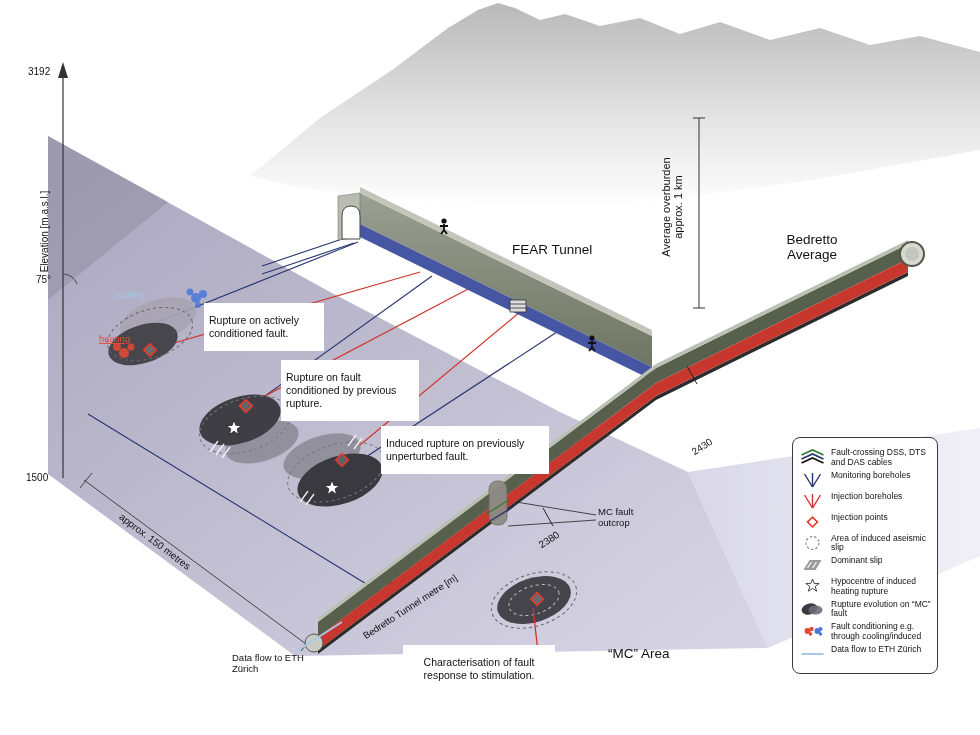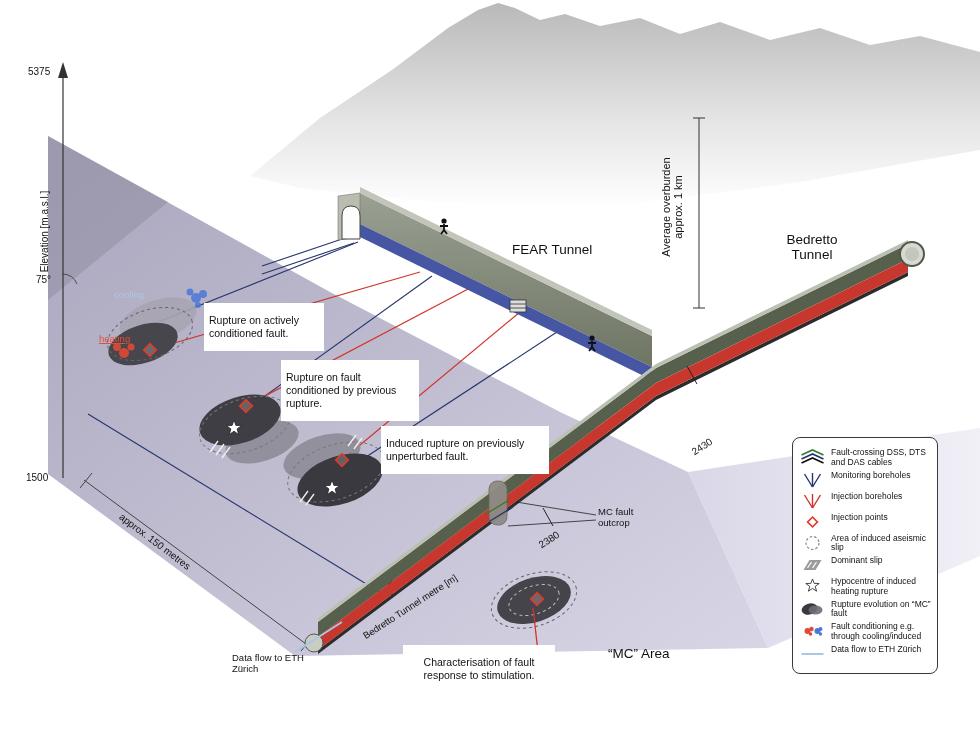--- a/index.html
+++ b/index.html
@@ -183,27 +183,27 @@
     <ellipse cx="534" cy="600" rx="38" ry="22" fill="#44444a" transform="rotate(-18 534 600)"></ellipse>
     <ellipse cx="534" cy="600" rx="26" ry="14" fill="none" stroke="#bbb" stroke-dasharray="3,3" transform="rotate(-18 534 600)"></ellipse>
     <ellipse cx="534" cy="600" rx="44" ry="26" fill="none" stroke="#666" stroke-dasharray="3,3" transform="rotate(-18 534 600)"></ellipse>
     <rect x="-4.5" y="-4.5" width="9" height="9" transform="translate(537,599) rotate(45)" fill="rgba(255,255,255,0.2)" stroke="#e23b2a" stroke-width="1.6"></rect>
     <line x1="538" y1="652" x2="533" y2="608" stroke="#d23428" stroke-width="1.3"></line>
   </g>
 
   <line x1="295" y1="652" x2="342" y2="622" stroke="#a9c7e6" stroke-width="1.8"></line>
 </svg>
 
-<div class="lbl f10" style="left:28px;top:66px;">5375</div>
+<div class="lbl f10" style="left:28px;top:66px;">3192</div>
 <div class="lbl f10" style="left:26px;top:472px;">1500</div>
 <div class="lbl f10 rot-90 ctr" style="left:-26px;top:226px;width:140px;">Elevation [m.a.s.l.]</div>
 <div class="lbl f10" style="left:36px;top:274px;">75°</div>
 
 <div class="lbl f13" style="left:512px;top:242px;">FEAR Tunnel</div>
-<div class="lbl f13 ctr" style="left:768px;top:232px;width:88px;">Bedretto Tunnel</div>
+<div class="lbl f13 ctr" style="left:768px;top:232px;width:88px;">Bedretto Average</div>
 <div class="lbl rot-90 ctr" style="left:612px;top:195px;width:120px;font-size:11px;">Average overburden approx. 1 km</div>
 <div class="lbl f13" style="left:608px;top:646px;">“MC” Area</div>
 <div class="lbl f95" style="left:598px;top:507px;width:62px;line-height:1.15;">MC fault outcrop</div>
 
 <div class="lbl f10 rot-33 ctr" style="left:682px;top:441px;width:40px;">2430</div>
 <div class="lbl f10 rot-33 ctr" style="left:529px;top:534px;width:40px;">2380</div>
 <div class="lbl f95 rot-33 ctr" style="left:345px;top:601px;width:130px;">Bedretto Tunnel metre [m]</div>
 <div class="lbl f10 rot37 ctr" style="left:100px;top:536px;width:110px;">approx. 150 metres</div>
 <div class="lbl f95" style="left:232px;top:652px;width:88px;line-height:1.2;">Data flow to ETH Zürich</div>
 <div class="lbl f95 cooling" style="left:114px;top:289px;">cooling</div>

